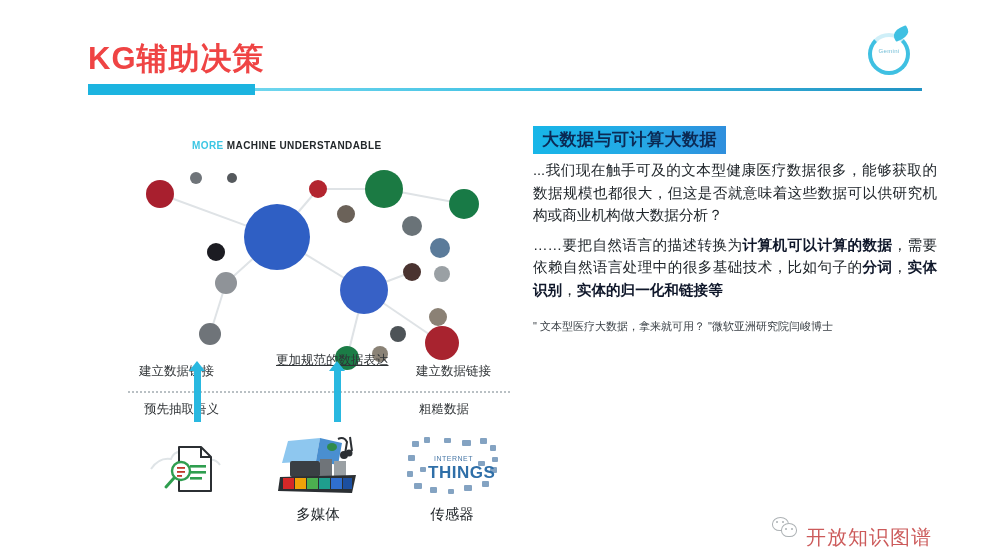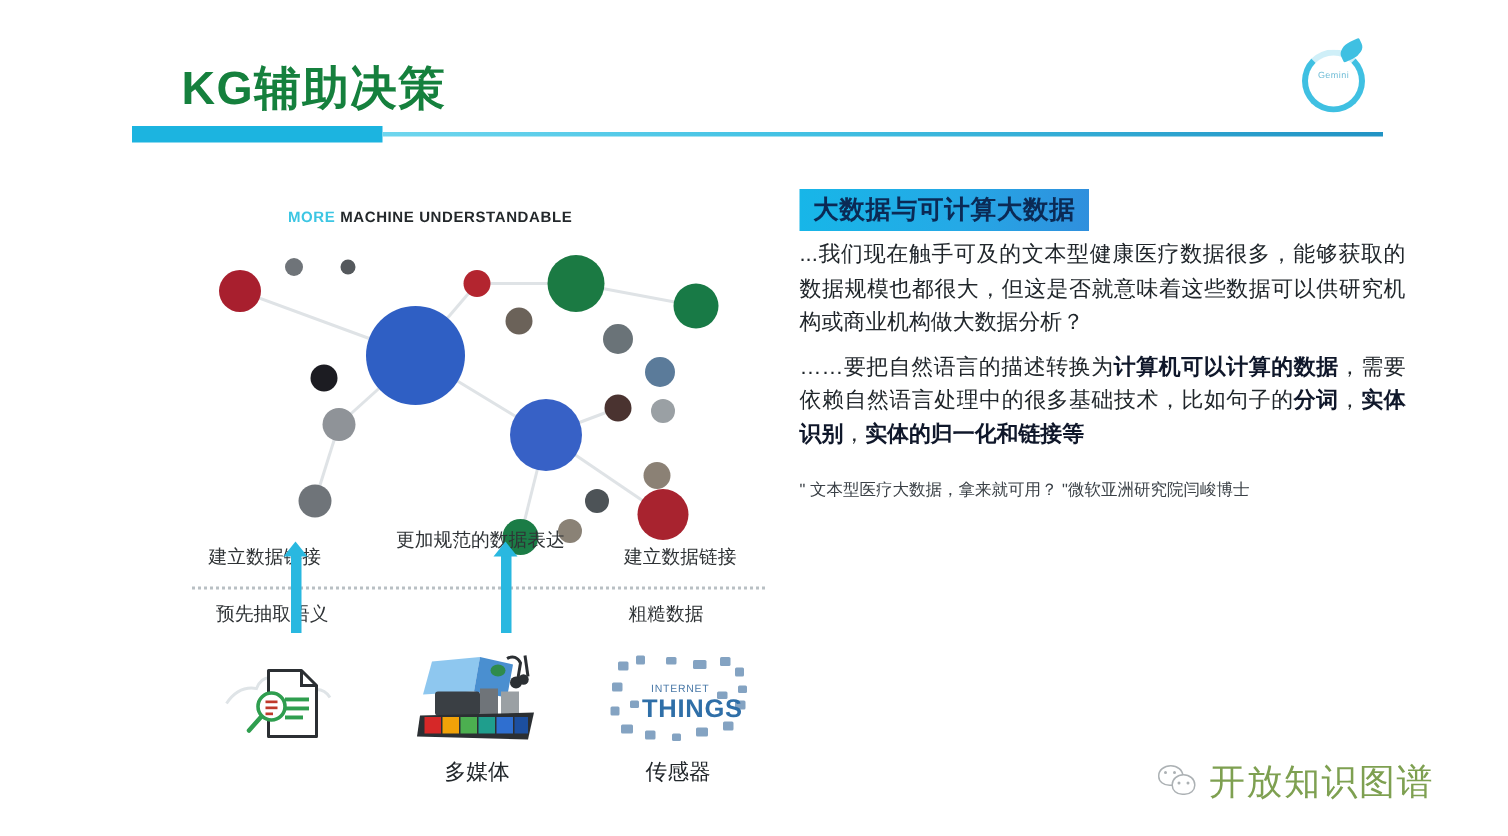--- a/index.html
+++ b/index.html
@@ -18,24 +18,23 @@
     overflow: hidden;
   }
 
   
   .slide-title {
     position: absolute;
     left: 88px;
     top: 38px;
     font-size: 31px;
     font-weight: bold;
-    color: #15803d;
+    color: #ef4444;
     letter-spacing: 1px;
     white-space: nowrap;
-    margin-left: 33px;
   }
   .title-bar-thick {
     position: absolute;
     left: 88px;
     top: 84px;
     width: 167px;
     height: 11px;
     background: #1cb4e0;
   }
   .title-bar-thin {
@@ -117,21 +116,21 @@
     width: 400px;
     height: 70px;
   }
   .lbl {
     position: absolute;
     font-size: 12.5px;
     color: #2f3336;
     white-space: nowrap;
   }
   .lbl-a { left: 19px;  top: 3px; }
-  .lbl-b { left: 144px; top: -8px; }
+  .lbl-b { left: 156px; top: -8px; text-decoration: underline; }
   .lbl-c { left: 296px; top: 3px; }
   .lbl-d { left: 24px;  top: 41px; }
   .lbl-e { left: 299px; top: 41px; }
   .dotted {
     position: absolute;
     left: 8px;
     top: 31px;
     width: 382px;
     border-top: 2px dotted #b9c0c4;
   }
@@ -253,24 +252,25 @@
     border: 1.6px solid #8d9498;
     border-radius: 50% 50% 45% 45%;
     box-sizing: border-box;
   }
   .wechat-icon .d { position: absolute; width: 2px; height: 2px; background: #8d9498; border-radius: 50%; }
   .wechat-icon .d1 { left: 4px;  top: 4px; }
   .wechat-icon .d2 { left: 10px; top: 4px; }
   .wechat-icon .d3 { left: 13px; top: 11px; }
   .wechat-icon .d4 { left: 19px; top: 11px; }
   .watermark-text {
-    font-size: 24px;
-    color: #4d7c0f;
+    font-size: 20px;
+    color: #b91c1c;
     letter-spacing: 1px;
     white-space: nowrap;
+    margin-top: 19px;
   }
 </style>
 </head>
 <body>
 
 <div id="slide">
 
   <div class="slide-title">KG辅助决策</div>
   <div class="title-bar-thick"></div>
   <div class="title-bar-thin"></div>

